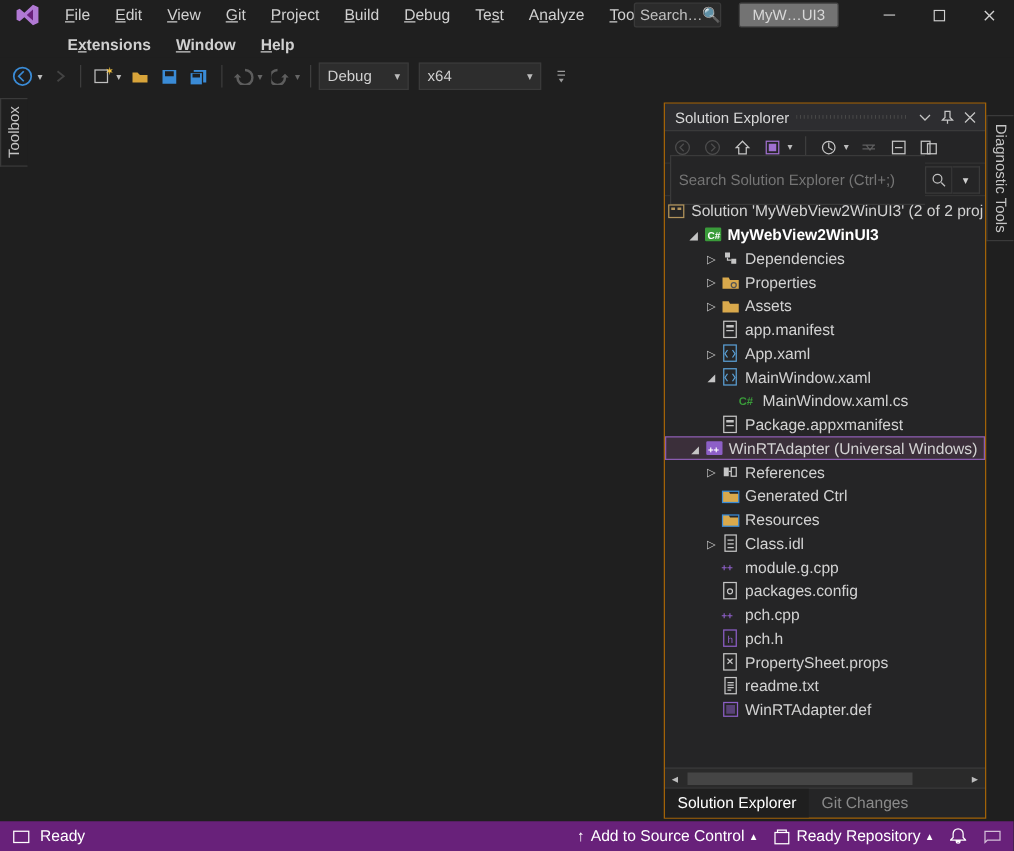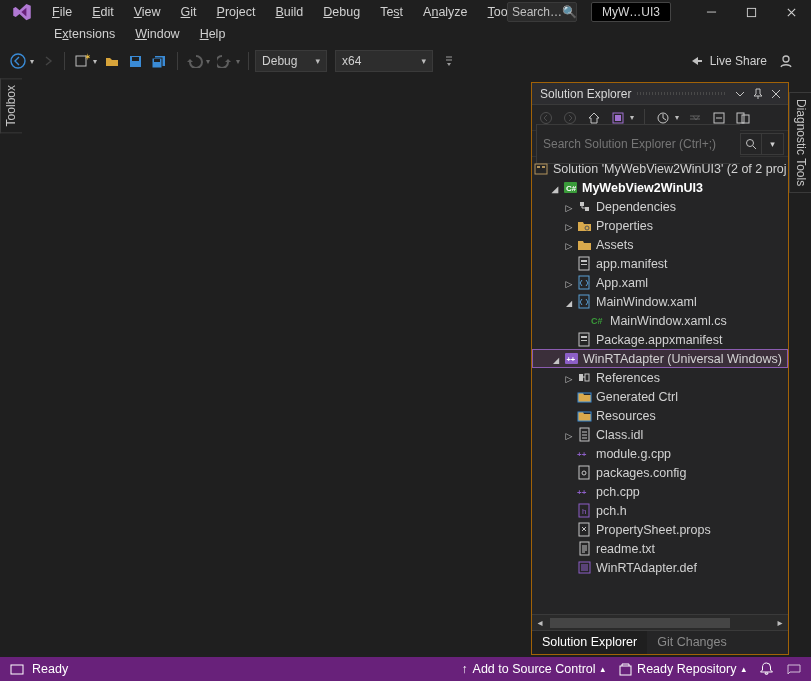--- a/index.html
+++ b/index.html
@@ -34,28 +34,28 @@
   .titlebar-right {
     position: absolute; right: 0; top: 0; display: flex; align-items: center; height:24px;
   }
   .searchbox {
     display:flex; align-items:center; background:#2b2b2b; border:1px solid #3a3a3a;
     border-radius:2px; padding:1px 4px; margin-right:14px; width:70px; height:20px;
     font-size:12px; color:#c0c0c0; overflow:hidden;
   }
   .searchbox .mag { margin-left:auto; font-size:12px; }
   .apptitle {
-    background:#000000; color:#d8d8d8; padding:2px 10px; border:1px solid #444;
+    background:#737373; color:#d8d8d8; padding:2px 10px; border:1px solid #444;
     border-radius:2px; margin-right:20px; font-size:12px;
   }
   .winbtn { width:40px; height:24px; display:flex; align-items:center; justify-content:center; }
   .winbtn svg { width:11px; height:11px; }
 
   
-  .menubar2 { height:22px; display:flex; align-items:flex-start; padding-left:44px; }
+  .menubar2 { height:22px; display:flex; align-items:flex-end; padding-left:44px;font-weight:bold; }
   .menubar2 .mi { padding:3px 10px; }
 
   
   .toolbar {
     height:30px; display:flex; align-items:center; padding:0 6px; gap:2px;
     background:#1f1f1f; border:none;
   }
   .tbtn { display:flex; align-items:center; justify-content:center; padding:2px 3px; border-radius:2px; }
   .tsep { width:4px; }
   .tdivider { width:1px; height:18px; background:#3d3d3d; margin:0 4px; }
@@ -279,34 +279,20 @@
     <span class="chev">▾</span>
   </div>
   <div class="tsep"></div>
   <div class="tbtn" style="opacity:.8">
     <svg width="10" height="14">
         <path d="M2 3h6M2 6h6" stroke="#bbb"></path>
         <path d="M3 9l2 3 2-3" fill="#bbb"></path>
       </svg>
   </div>
 
-  <div class="toolbar-right">
-    <div class="liveshare">
-      <svg width="16" height="16">
-          <path d="M4 8l6-4v3h4v2h-4v3z" fill="#c0c0c0"></path>
-        </svg>
-      <span>Live Share</span>
-    </div>
-    <div class="tbtn">
-      <svg width="16" height="16">
-          <circle cx="8" cy="6" r="3" fill="none" stroke="#c0c0c0" stroke-width="1.3"></circle>
-          <path d="M3 14c1-3 9-3 10 0" fill="none" stroke="#c0c0c0" stroke-width="1.3"></path>
-        </svg>
-    </div>
-  </div>
 </div>
 
 <div class="toolbox-tab">Toolbox</div>
 
 <div class="diag-tab">Diagnostic Tools</div>
 
 <div class="solexp">
   <div class="solexp-title">
     <span>Solution Explorer</span>
     <div class="grip"></div>

